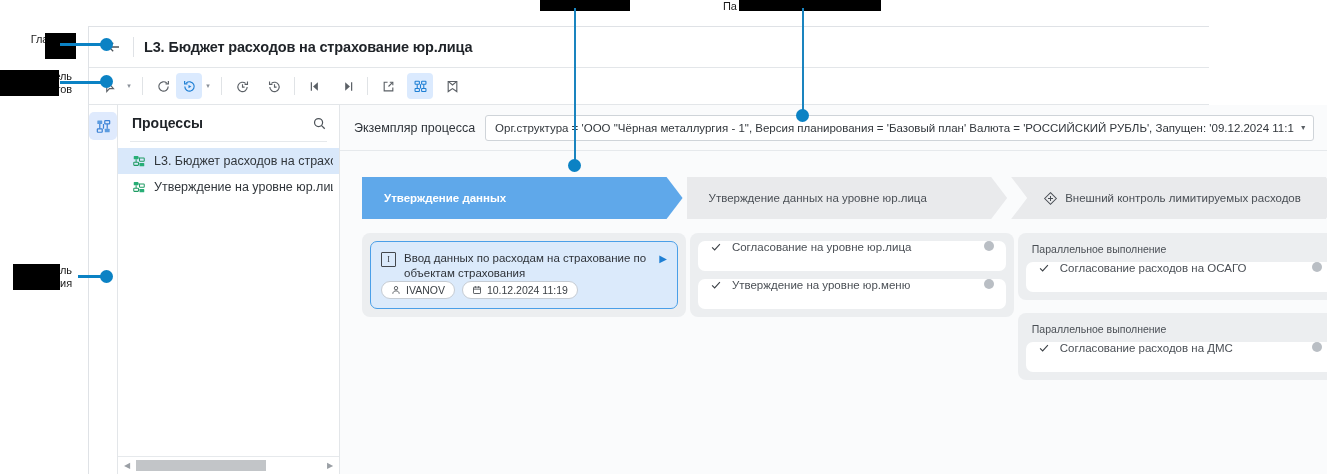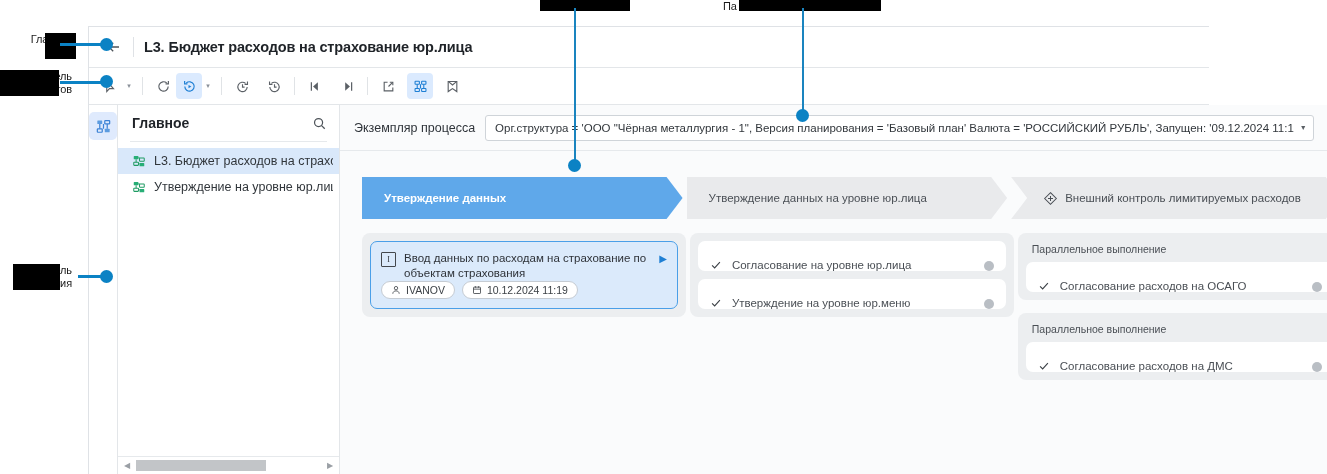--- a/index.html
+++ b/index.html
@@ -209,21 +209,21 @@
   .chips { display: flex; gap: 7px; }
   .chip {
     display: flex; align-items: center; gap: 5px;
     background: #ffffff; border: 1px solid #c6ccd3;
     border-radius: 10px; height: 18px; padding: 0 9px;
     font-size: 10.5px; color: #3c4146; box-sizing: border-box;
   }
 
   .step-card {
     background: #ffffff; border-radius: 7px;
-    height: 30px; display: flex; align-items: flex-end;
+    height: 30px; display: flex; align-items: flex-start;
     padding: 0 12px 0 12px; gap: 10px;
     font-size: 11.5px; color: #4a4f55;
     box-sizing: border-box; cursor: pointer;
   }
   .step-card + .step-card { margin-top: 8px; }
   .step-check { color: #3c4146; font-size: 11px; flex: none; display: flex; }
   .step-label { flex: 1; }
   .step-dot {
     width: 10px; height: 10px; border-radius: 50%;
     background: #b9bec4; flex: none;
@@ -342,21 +342,21 @@
             <rect x="9.2" y="2.4" width="4.6" height="3.2" rx="0.5"></rect>
             <rect x="2.2" y="10.2" width="4.6" height="3.2" rx="0.5"></rect>
             <rect x="9.2" y="10.2" width="4.6" height="3.2" rx="0.5" fill="#5b9be0" stroke="none"></rect>
             <path d="M8 5.6v4.6M4.5 5.6v4.6M11.5 5.6v4.6"></path>
           </svg>
         </div>
       </div>
 
       <div class="proc-panel">
         <div class="proc-head">
-          <div class="proc-title">Главное</div>
+          <div class="proc-title">Процессы</div>
           <div class="proc-search">
             <svg width="15" height="15" viewBox="0 0 16 16" fill="none" stroke="currentColor" stroke-width="1.3">
               <circle cx="7" cy="7" r="4.3"></circle>
                 <path d="M10.2 10.2L13.6 13.6"></path>
             </svg>
           </div>
         </div>
         <div class="proc-divider"></div>
 
         <div class="proc-list">

